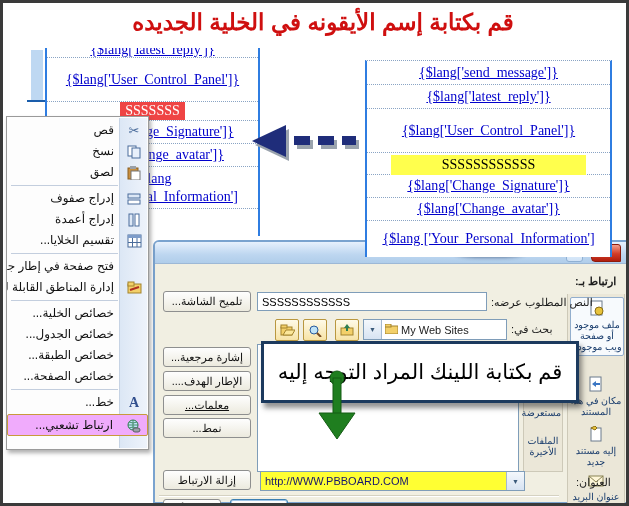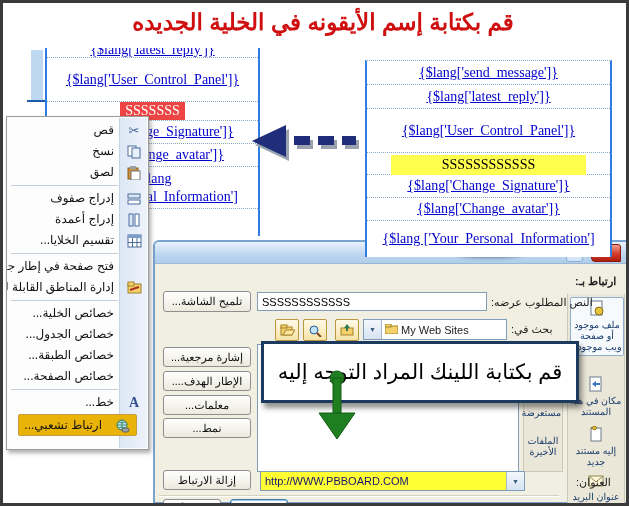--- a/index.html
+++ b/index.html
@@ -31,22 +31,22 @@
         border:1px solid #9a9a9a;box-shadow:2px 3px 4px rgba(80,80,80,.45);z-index:40;
         box-sizing:border-box;padding:3px 0;overflow:hidden;}
   .menu-strip{position:absolute;top:1px;right:1px;bottom:1px;width:27px;
         background:linear-gradient(90deg,#dce7f5,#eef3fb);border-left:1px solid #c6d3e4;}
   .mi{position:relative;height:21px;line-height:21px;direction:rtl;white-space:nowrap;
       padding-right:34px;font-size:12px;color:#111;}
   .mi .milab{display:inline-block;}
   .mico{position:absolute;right:4px;top:1px;width:20px;height:19px;display:flex;
         align-items:center;justify-content:center;font-size:13px;color:#4a6c9b;}
   .msep{height:1px;background:#c3cede;margin:2px 30px 2px 4px;}
-  .mi.hot{background:#eab308;border:1px solid #c79a3c;height:20px;line-height:20px;
-          margin:1px 11px;border-radius:2px;}
+  .mi.hot{background:#f0abfc;border:1px solid #c79a3c;height:20px;line-height:20px;
+          margin:1px 0;border-radius:2px;}
   .font-a{font-family:"Liberation Serif",serif;font-weight:bold;color:#33508e;font-size:14px;}
 
   
   .arrow-blue{position:absolute;left:243px;top:120px;z-index:35;}
 
   
   .dialog{position:absolute;left:150px;top:237px;width:474px;height:260px;z-index:20;
           border:2px solid #7aa3cf;border-bottom:4px solid #7aa3cf;border-radius:6px 6px 3px 3px;
           background:#f1efe2;box-sizing:content-box;}
   .dlg-titlebar{position:relative;height:21px;border-radius:4px 4px 0 0;
@@ -336,21 +336,21 @@
         </div>
 
       <div class="listbox"></div>
       <div class="foldercol">
         <div class="fbtn" style="top:62px;">مستعرضة</div>
         <div class="fbtn" style="top:90px;">الملفات الأخيرة</div>
       </div>
 
       <div class="btn" style="top:83px;left:8px;width:88px;height:20px;">إشارة مرجعية...</div>
       <div class="btn" style="top:107px;left:8px;width:88px;height:20px;">الإطار الهدف....</div>
-      <div class="btn" style="top:131px;left:8px;width:88px;height:20px;">معلمات...</div>
+      <div class="btn" style="top:131px;left:8px;width:88px;height:20px;text-decoration:underline;">معلمات...</div>
       <div class="btn" style="top:154px;left:8px;width:88px;height:20px;text-align:center;">نمط...</div>
 
       <div class="dlg-label" style="top:212px;left:374px;margin-left:47px;">العنوان:</div>
       <div class="combo" style="top:207px;left:105px;width:265px;height:20px;background:#ffff33;">
         <span style="padding:0 4px;color:#16166e;direction:ltr;">http://WWW.PBBOARD.COM</span>
         <span class="drop right" style="margin-left:auto;">▼</span>
       </div>
       <div class="btn" style="top:206px;left:8px;width:88px;height:20px;">إزالة الارتباط</div>
 
       <div class="hline"></div>

